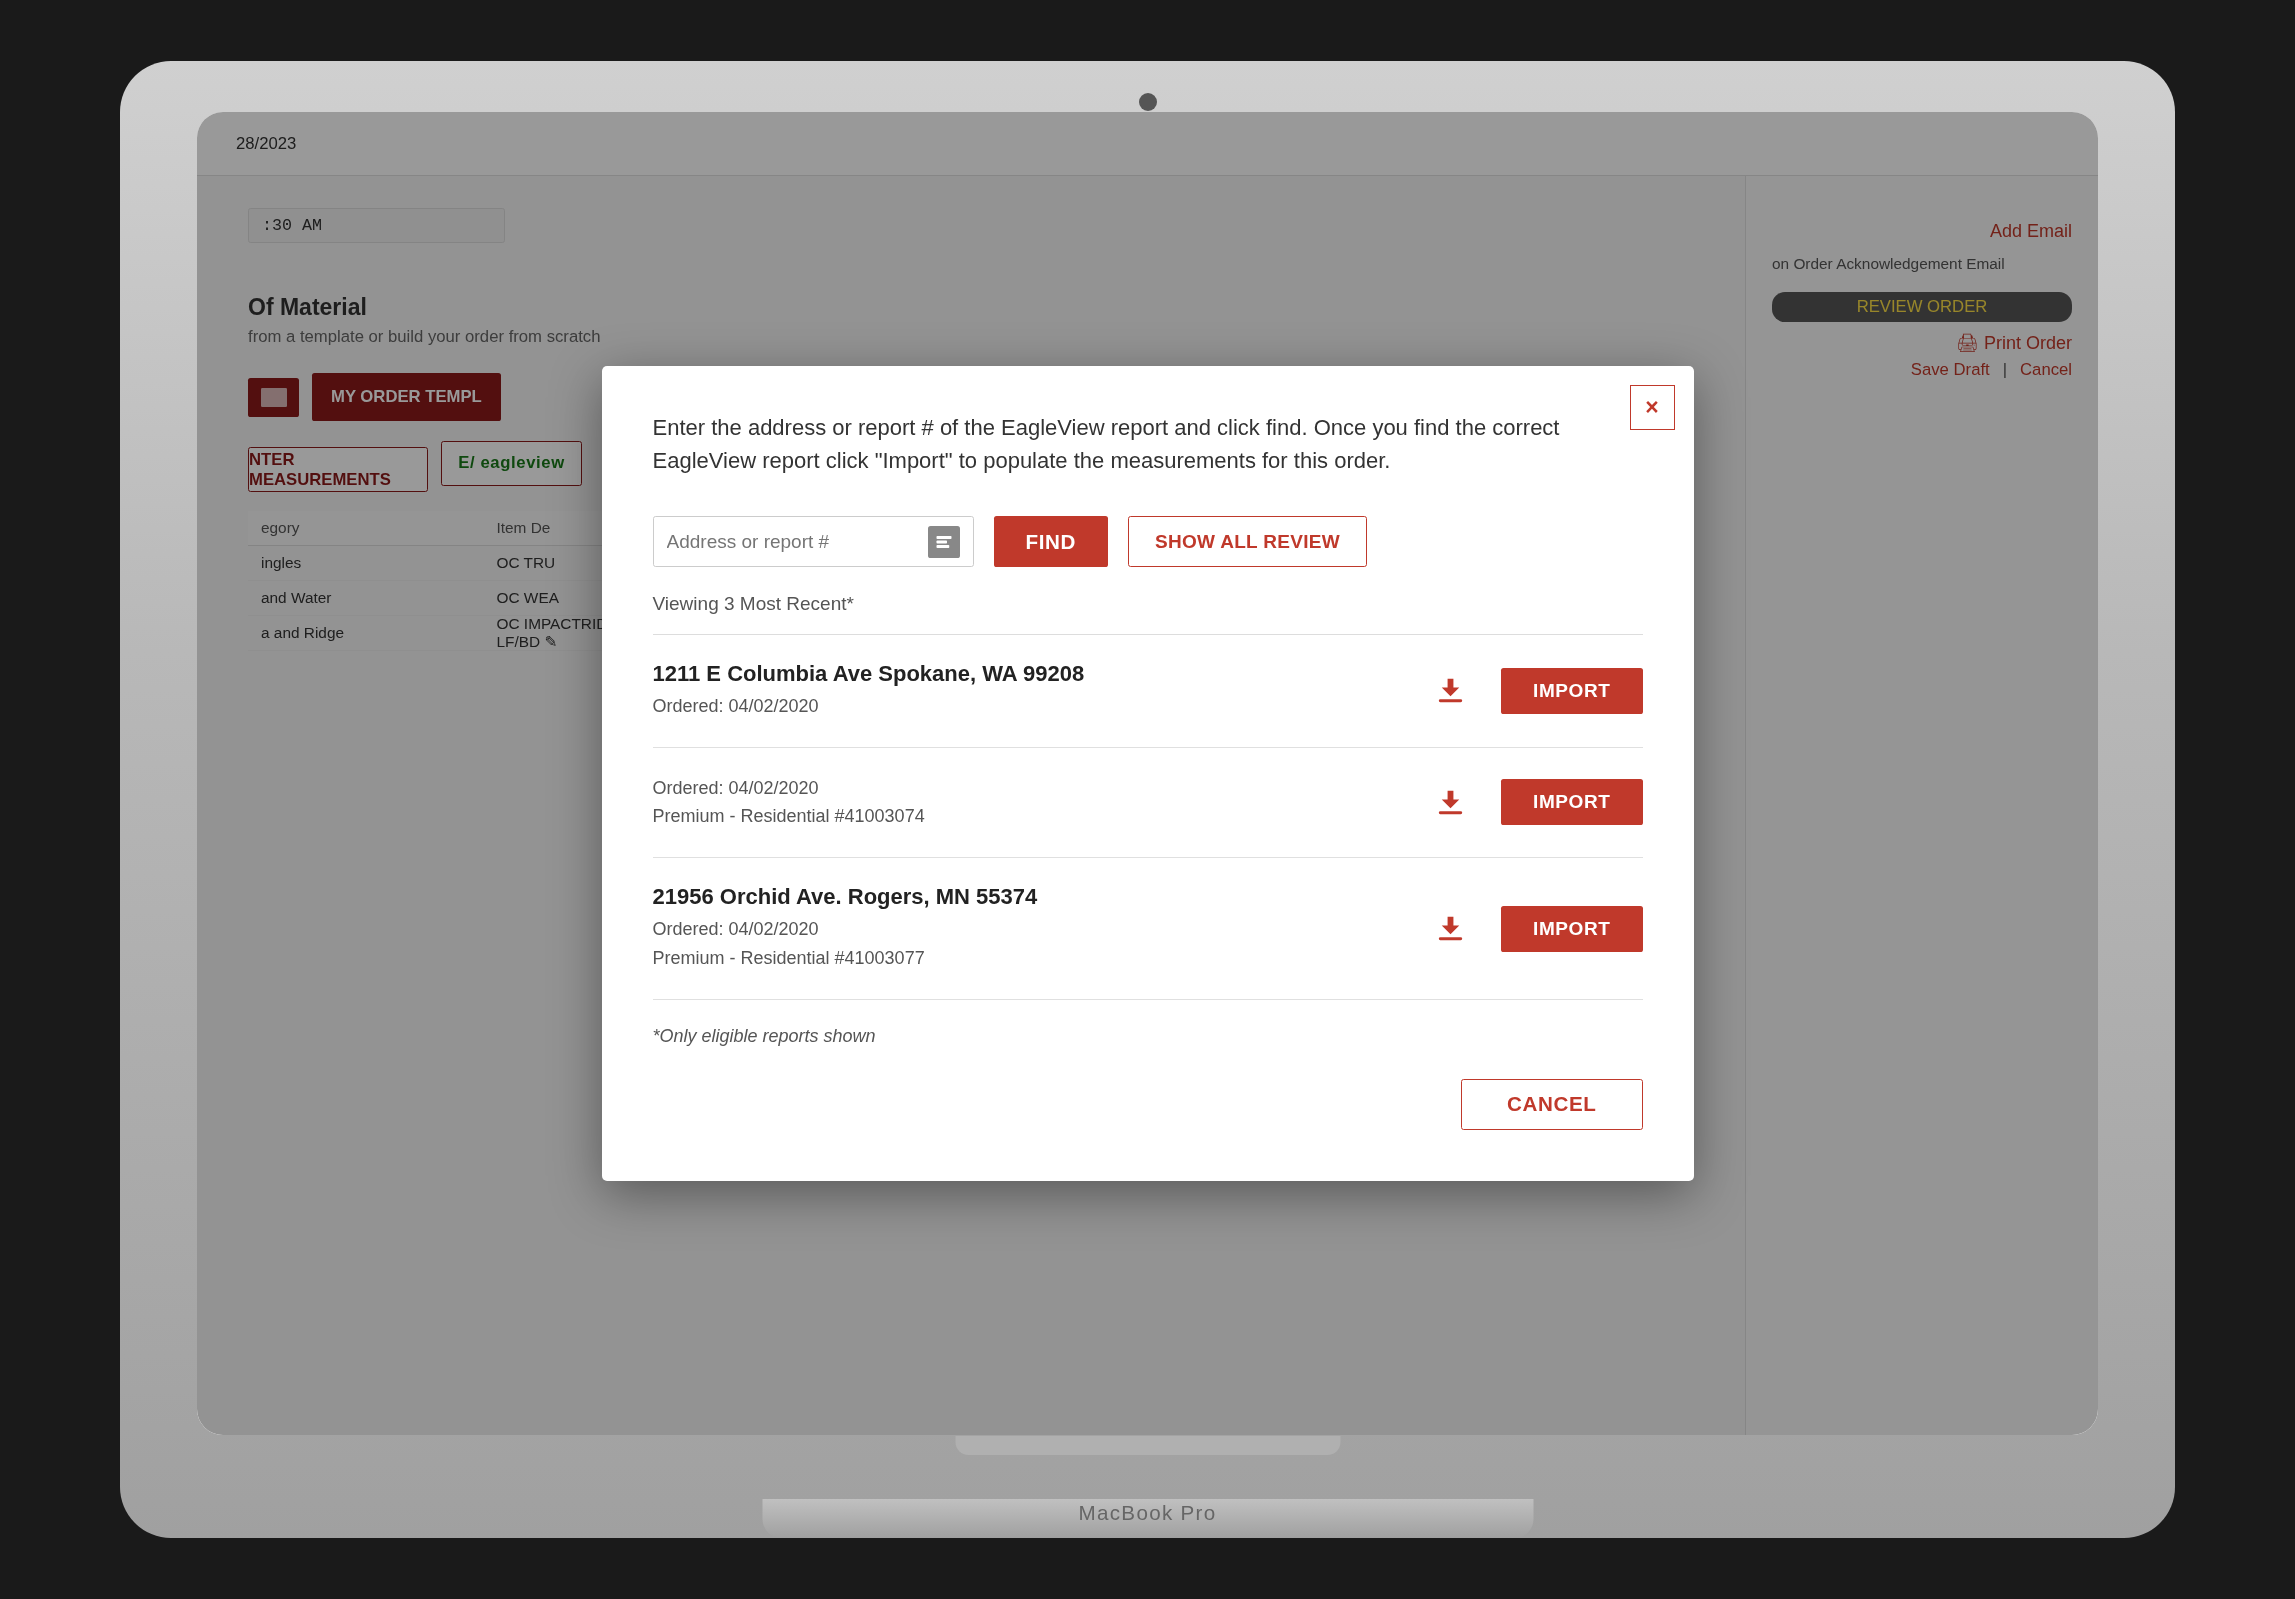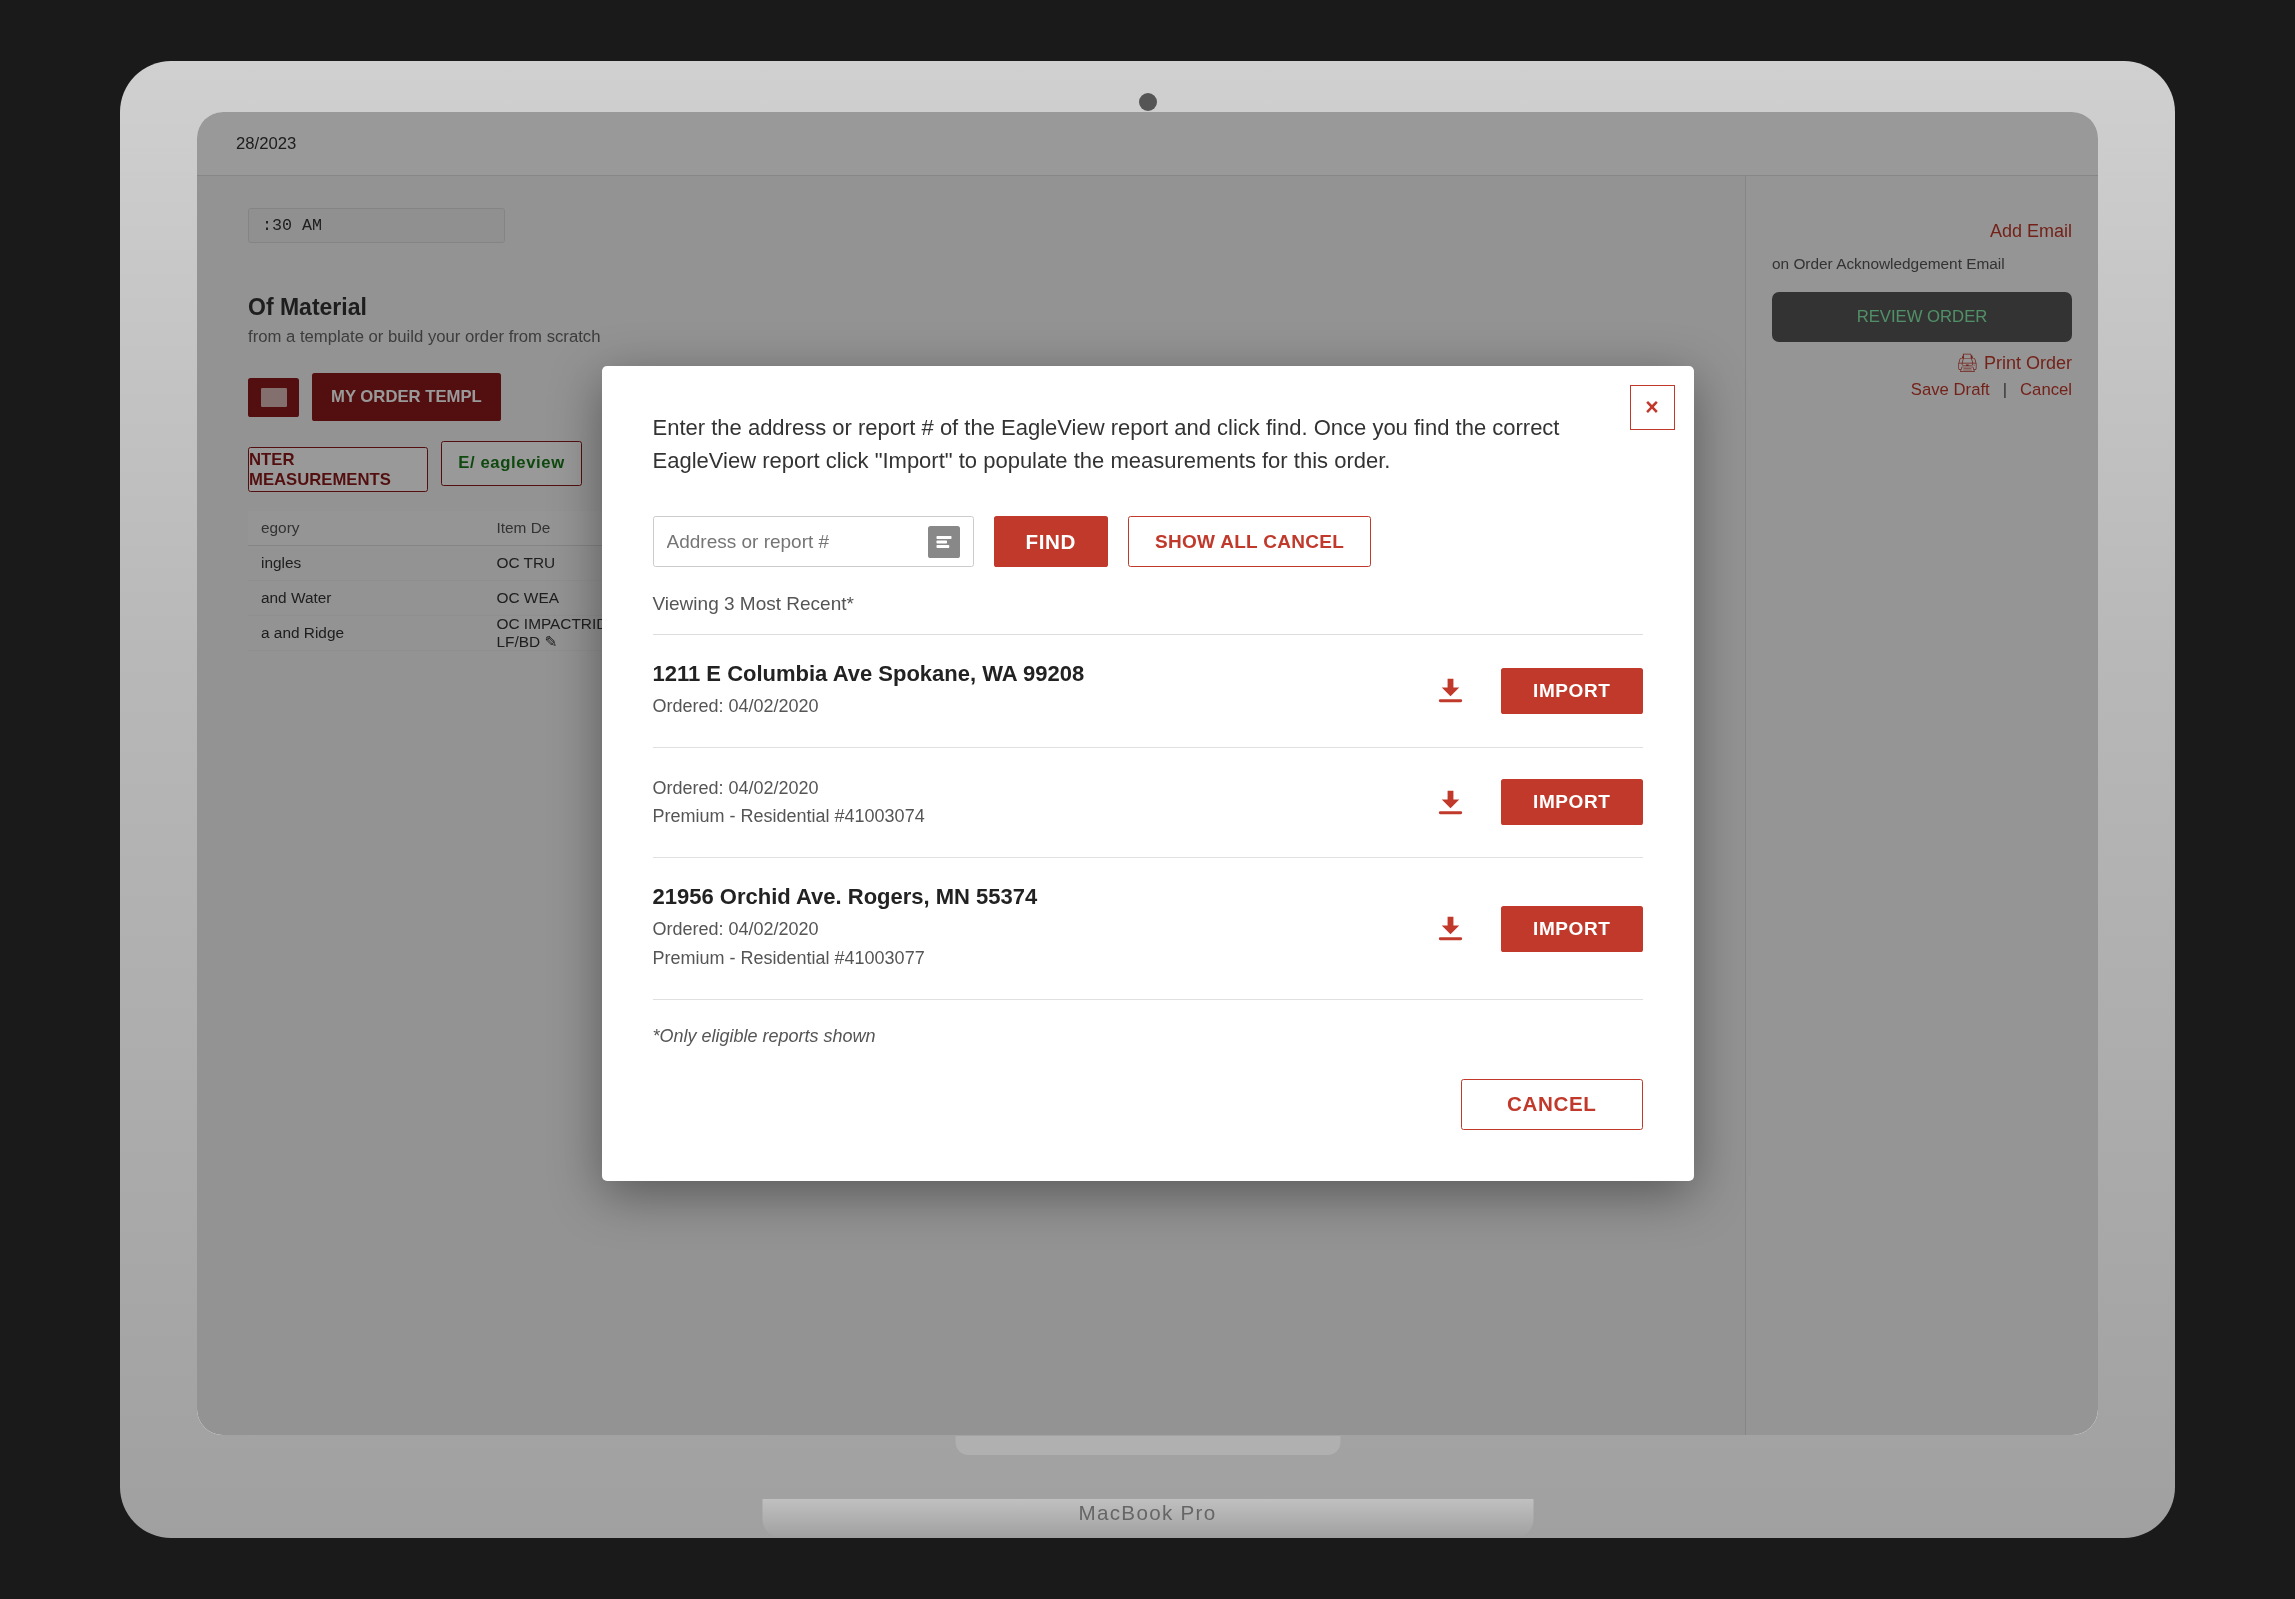--- a/index.html
+++ b/index.html
@@ -349,28 +349,28 @@
 
     .bg-right-link {
       font-size: 18px;
       color: #c0392b;
       text-align: right;
       margin-bottom: 13px;
     }
 
     .bg-right-button {
       background: #555;
-      color: #86efac;
-      height: 50px;
+      color: #fde047;
+      height: 30px;
       display: flex;
       align-items: center;
       justify-content: center;
       font-size: 16.7px;
       margin-bottom: 6.4px;
-      border-radius: 7px;
+      border-radius: 13px;
     }
 
     .bg-material-header {
       font-size: 23px;
       font-weight: bold;
       color: #333;
       margin-top: 51px;
       margin-bottom: 6.4px;
     }
 
@@ -546,21 +546,21 @@
               <input class="search-input" type="text" placeholder="Address or report #" style="">
               <div class="search-input-icon">
                 <svg width="18" height="18" viewBox="0 0 24 24" fill="none" stroke="#fff" stroke-width="2.5">
                   <rect x="2" y="4" width="20" height="4" rx="1" fill="#fff" stroke="none"></rect>
                   <rect x="2" y="10" width="14" height="4" rx="1" fill="#fff" stroke="none"></rect>
                   <rect x="2" y="16" width="17" height="4" rx="1" fill="#fff" stroke="none"></rect>
                 </svg>
               </div>
             </div>
             <button class="find-button">FIND</button>
-            <button class="show-all-button">SHOW ALL CANCEL</button>
+            <button class="show-all-button">SHOW ALL REVIEW</button>
           </div>
 
           <p class="viewing-text">Viewing 3 Most Recent*</p>
 
           <div class="divider"></div>
 
           <div class="report-row">
             <div class="report-info">
               <div class="report-address">1211 E Columbia Ave Spokane, WA 99208</div>
               <div class="report-detail">Ordered: 04/02/2020</div>

